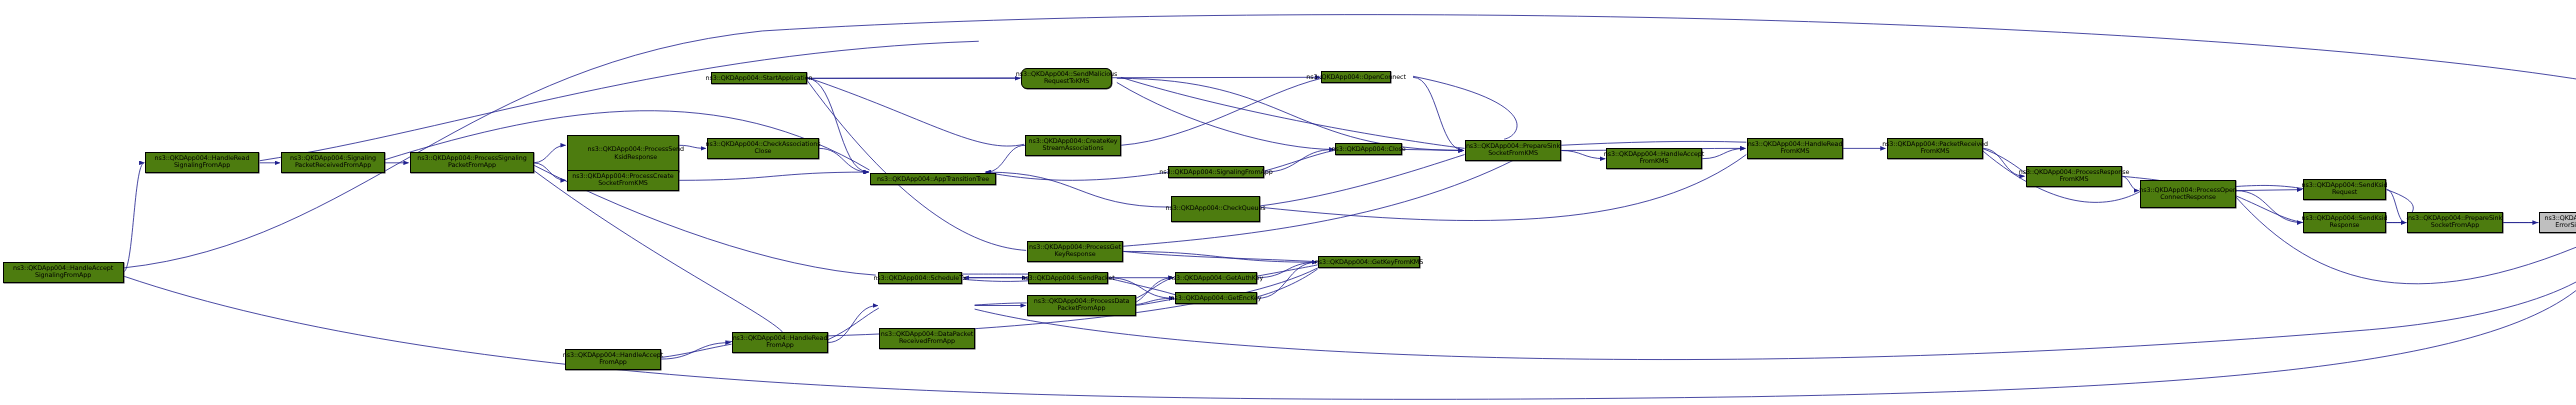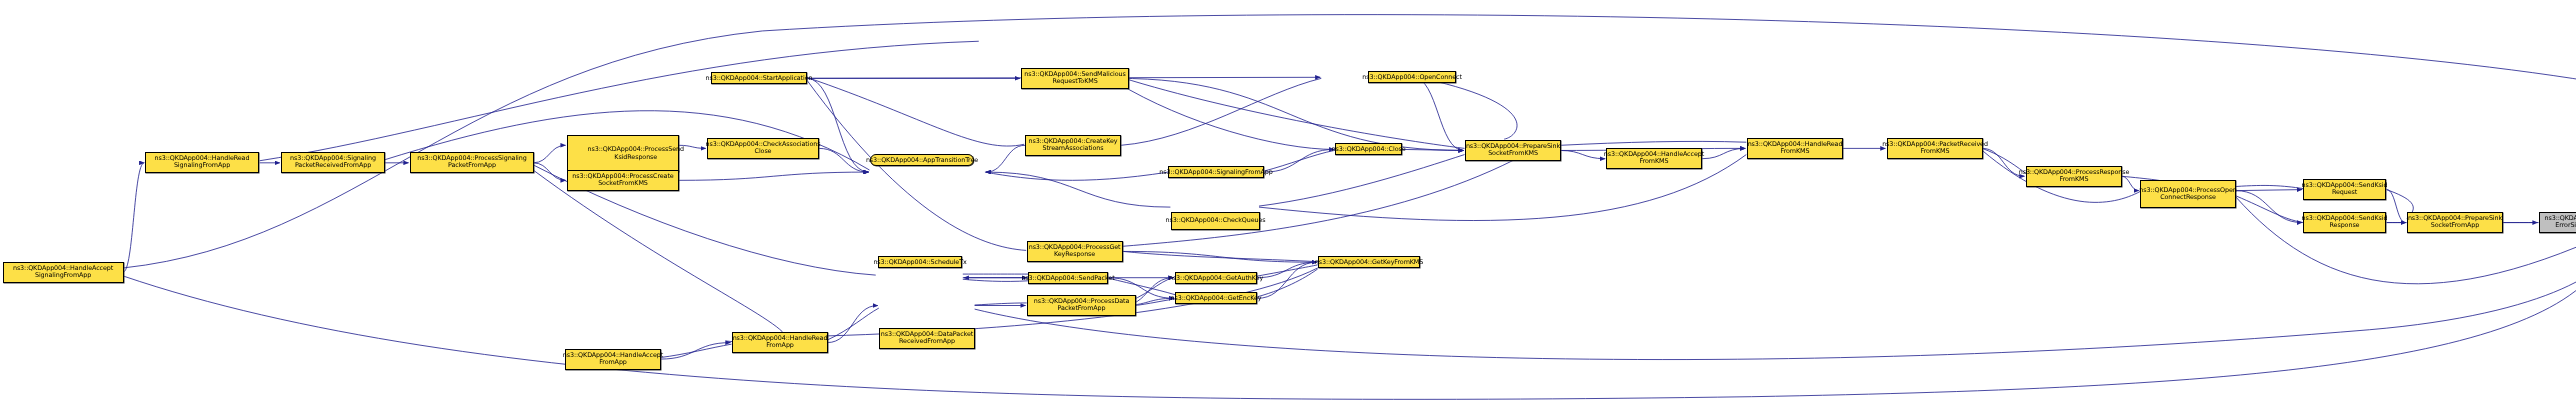--- a/index.html
+++ b/index.html
@@ -1,19 +1,19 @@
 <!DOCTYPE html>
 <html style="font-size:8.2px"><head>
 <meta charset="utf-8">
 <style>
   html,body{margin:0;padding:0;background:#ffffff;}
   body{font-family:"DejaVu Sans","Liberation Sans",sans-serif;}
   #stage{position:relative;width:2706px;height:406px;background:#fff;overflow:hidden;}
   #edges{position:absolute;left:0;top:0;width:2706px;height:406px;}
-  .node{position:absolute;box-sizing:border-box;border:0.5px solid #000;background:#fde047;
+  .node{position:absolute;box-sizing:border-box;border:0.5px solid #000;background:#4d7c0f;
         display:flex;align-items:center;justify-content:center;text-align:center;
         font-size:6.4px;line-height:7.2px;color:#000;letter-spacing:-0.1px;
         box-shadow:0.5px 0.5px 0 0 #404040;padding:0 1.5px;}
   .node.hl{background:#bfbfbf;}
   .node span{display:block;white-space:pre-line;}
 </style>
 </head>
 <body>
 
 <div id="stage">
@@ -130,44 +130,44 @@
 KsidResponse</span>
       </div>
       <div class="node" style="left: 567px; top: 170px; width: 112px; height: 20.6px;">
         <span>ns3::QKDApp004::ProcessCreate
 SocketFromKMS</span>
       </div>
       <div class="node" style="left: 707px; top: 138px; width: 112px; height: 20.6px;">
         <span>ns3::QKDApp004::CheckAssociations
 Close</span>
       </div>
-      <div class="node" style="left: 870px; top: 154px; width: 104px; height: 12.4px; border-radius: 6px;">
+      <div class="node" style="left: 870px; top: 173px; width: 126px; height: 12.4px;">
         <span>ns3::QKDApp004::AppTransitionTree</span>
       </div>
       <div class="node" style="left: 711px; top: 72px; width: 96px; height: 12.4px;">
         <span>ns3::QKDApp004::StartApplication</span>
       </div>
-      <div class="node" style="left: 1021px; top: 68px; width: 108px; height: 20.6px;">
+      <div class="node" style="left: 1021px; top: 68px; width: 91px; height: 20.6px; border-radius: 6px;">
         <span>ns3::QKDApp004::SendMalicious
 RequestToKMS</span>
       </div>
-      <div class="node" style="left: 1368px; top: 71px; width: 88px; height: 12.4px;">
+      <div class="node" style="left: 1321px; top: 71px; width: 70px; height: 12.4px;">
         <span>ns3::QKDApp004::OpenConnect</span>
       </div>
       <div class="node" style="left: 1025px; top: 135px; width: 96px; height: 20.6px;">
         <span>ns3::QKDApp004::CreateKey
 StreamAssociations</span>
       </div>
       <div class="node" style="left: 1168px; top: 166px; width: 96px; height: 12.4px;">
         <span>ns3::QKDApp004::SignalingFromApp</span>
       </div>
       <div class="node" style="left: 1335px; top: 143px; width: 67px; height: 12.4px;">
         <span>ns3::QKDApp004::Close</span>
       </div>
-      <div class="node" style="left: 1171px; top: 212px; width: 89px; height: 18px; align-items: center;">
+      <div class="node" style="left: 1171px; top: 196px; width: 89px; height: 26px; align-items: center;">
         <span>ns3::QKDApp004::CheckQueues</span>
       </div>
       <div class="node" style="left: 1465px; top: 140px; width: 96px; height: 20.6px;">
         <span>ns3::QKDApp004::PrepareSink
 SocketFromKMS</span>
       </div>
       <div class="node" style="left: 1606px; top: 148px; width: 96px; height: 20.6px;">
         <span>ns3::QKDApp004::HandleAccept
 FromKMS</span>
       </div>
@@ -196,25 +196,25 @@
 Response</span>
       </div>
       <div class="node" style="left: 2407px; top: 212px; width: 96px; height: 20.6px;">
         <span>ns3::QKDApp004::PrepareSink
 SocketFromApp</span>
       </div>
       <div class="node hl" style="left: 2539px; top: 212px; width: 104px; height: 20.6px;">
         <span>ns3::QKDApp004::HandlePeer
 ErrorSignalingFromApp</span>
       </div>
-      <div class="node" style="left: 1027px; top: 241px; width: 96px; height: 20.6px; justify-content: flex-end;">
+      <div class="node" style="left: 1027px; top: 241px; width: 96px; height: 20.6px;">
         <span>ns3::QKDApp004::ProcessGet
 KeyResponse</span>
       </div>
-      <div class="node" style="left: 878px; top: 256px; width: 84px; height: 12.4px;">
+      <div class="node" style="left: 878px; top: 272px; width: 84px; height: 12.4px;">
         <span>ns3::QKDApp004::ScheduleTx</span>
       </div>
       <div class="node" style="left: 1028px; top: 272px; width: 80px; height: 12.4px;">
         <span>ns3::QKDApp004::SendPacket</span>
       </div>
       <div class="node" style="left: 1175px; top: 272px; width: 82px; height: 12.4px;">
         <span>ns3::QKDApp004::GetAuthKey</span>
       </div>
       <div class="node" style="left: 1175px; top: 292px; width: 82px; height: 12.4px;">
         <span>ns3::QKDApp004::GetEncKey</span>

